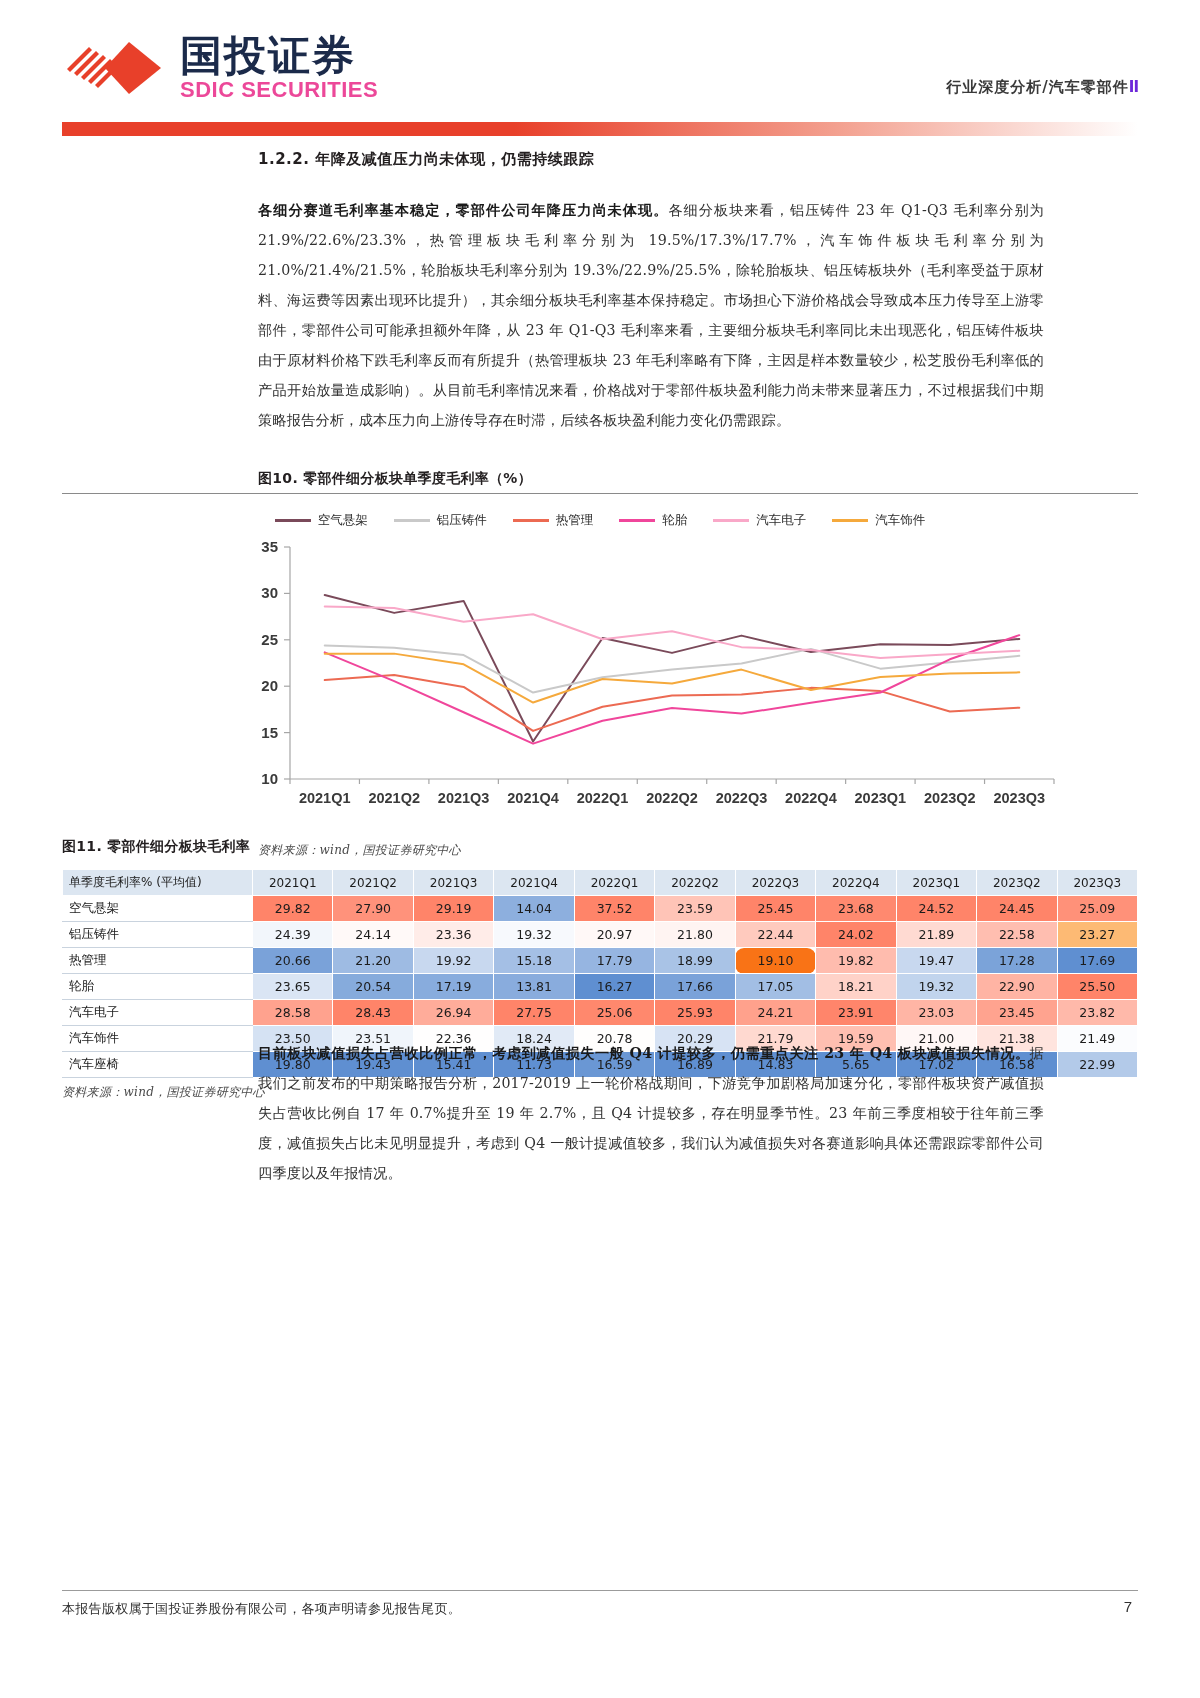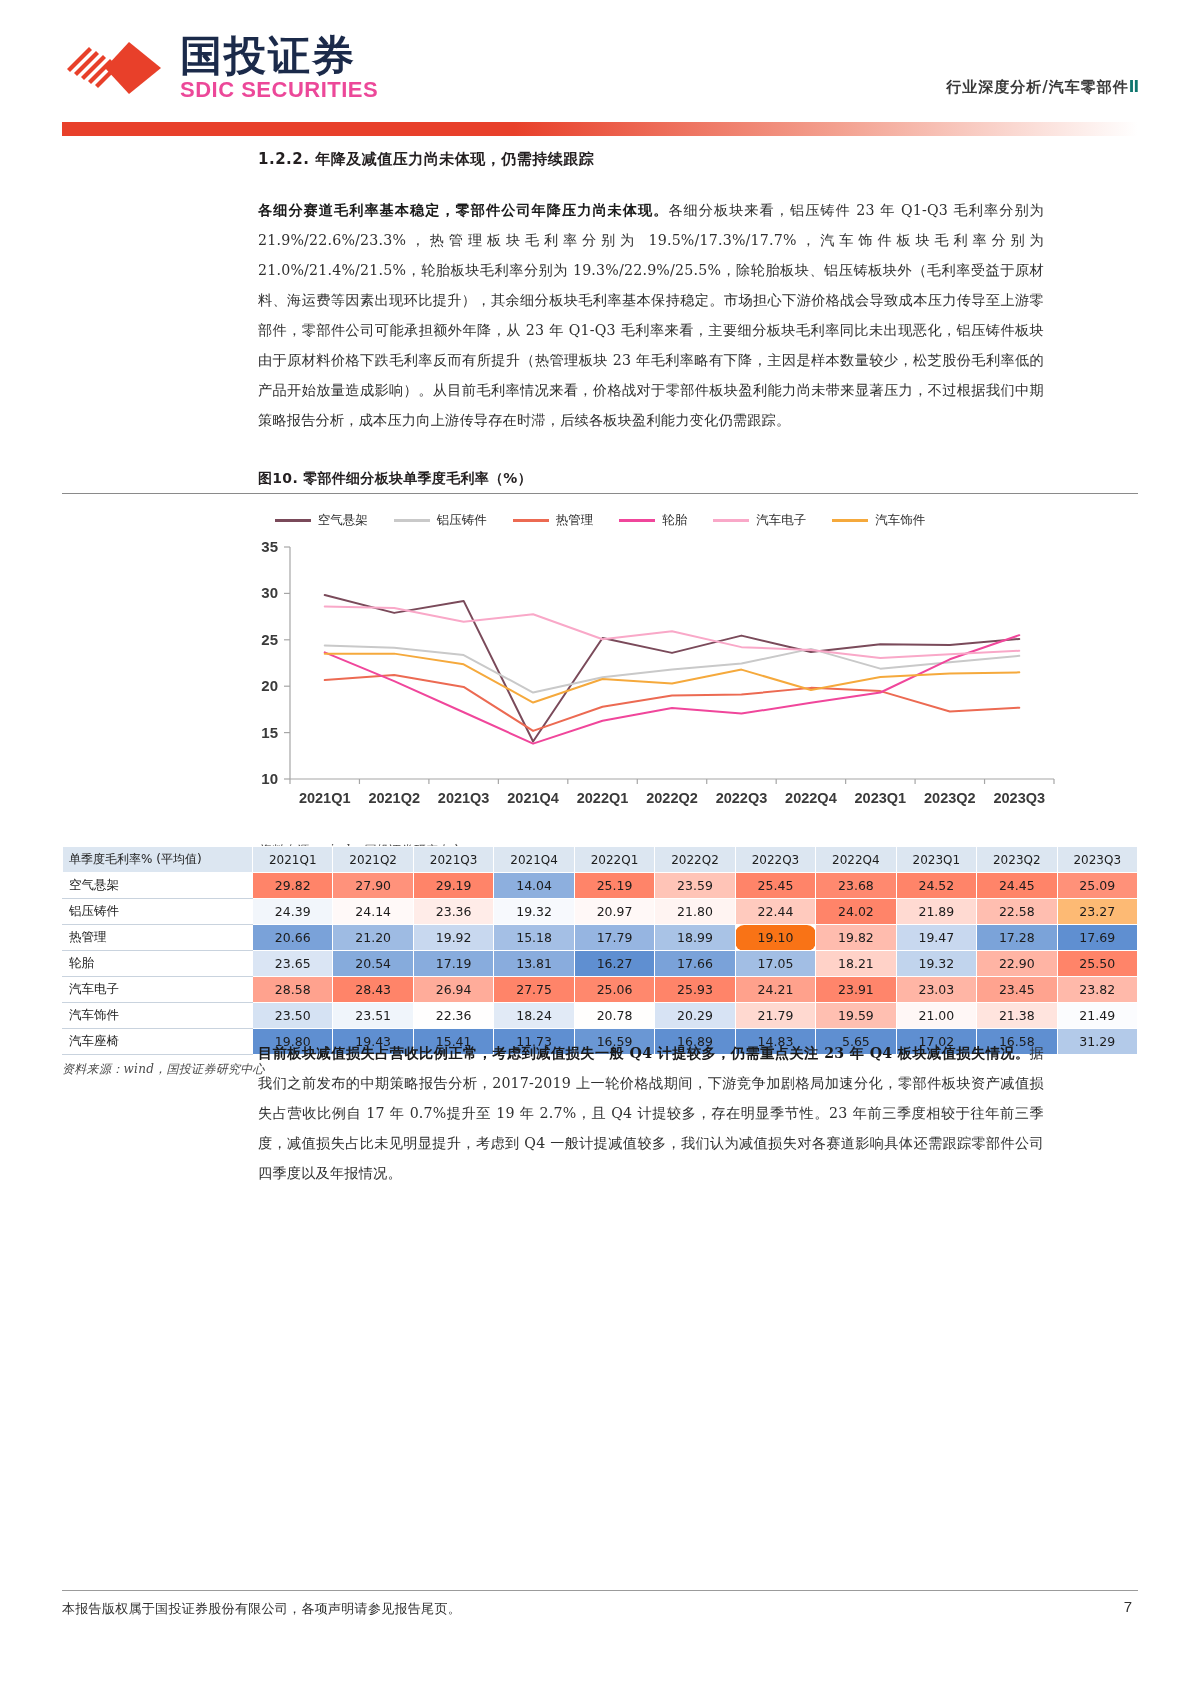--- a/index.html
+++ b/index.html
@@ -26,21 +26,21 @@
   .logo-text-en {
     font-family:"Liberation Sans", sans-serif;
     font-weight:bold; font-size:22px; color:#ec4899; letter-spacing:0.5px;
     line-height:24px;
   }
   .hdr-right {
     position:absolute; right:62px; top:78px;
     font-family:"DejaVu Sans", sans-serif;
     font-weight:bold; font-size:15px; color:#3a3a3a; letter-spacing:1px;
   }
-  .hdr-right .bars { color:#0f766e; letter-spacing:-1px; }
+  .hdr-right .bars { color:#6d28d9; letter-spacing:-1px; }
   .hdr-rule {
     position:absolute; left:62px; top:122px; width:1076px; height:14px;
     background:linear-gradient(to right,#e8402a 0%, #e8402a 42%, #f3a08f 72%, #ffffff 100%);
   }
 
   
   .content { position:absolute; left:258px; top:150px; width:786px; }
   h3.sec-title {
     font-family:"DejaVu Sans", sans-serif;
     font-size:15px; font-weight:bold; color:#231f20;
@@ -220,20 +220,21 @@
           <polyline points="262.72727272727275,145.0752 332.1818181818182,140.06400000000002 401.6363636363636,151.9424 471.0909090909091,195.9296 540.5454545454545,171.7088 610,160.57280000000003 679.4545454545455,159.55199999999996 748.9090909090909,152.8704 818.3636363636364,156.1184 887.8181818181819,176.44159999999997 957.2727272727273,172.63679999999997" fill="none" stroke="#ec6a52" stroke-width="2" stroke-linejoin="round" stroke-linecap="round"></polyline>
           <polyline points="262.72727272727275,117.32800000000002 332.1818181818182,146.18880000000001 401.6363636363636,177.27679999999998 471.0909090909091,208.6432 540.5454545454545,185.81440000000003 610,172.9152 679.4545454545455,178.576 748.9090909090909,167.81119999999999 818.3636363636364,157.5104 887.8181818181819,124.28800000000003 957.2727272727273,100.16" fill="none" stroke="#f0469b" stroke-width="2" stroke-linejoin="round" stroke-linecap="round"></polyline>
           <polyline points="262.72727272727275,71.5776 332.1818181818182,72.96960000000001 401.6363636363636,86.79679999999998 471.0909090909091,79.28 540.5454545454545,104.24320000000002 610,96.1696 679.4545454545455,112.13119999999999 748.9090909090909,114.9152 818.3636363636364,123.0816 887.8181818181819,119.18400000000001 957.2727272727273,115.75040000000001" fill="none" stroke="#f9a8c8" stroke-width="2" stroke-linejoin="round" stroke-linecap="round"></polyline>
           <polyline points="262.72727272727275,118.72 332.1818181818182,118.62719999999997 401.6363636363636,129.2992 471.0909090909091,167.53280000000004 540.5454545454545,143.9616 610,148.5088 679.4545454545455,134.5888 748.9090909090909,155.00480000000002 818.3636363636364,141.92000000000002 887.8181818181819,138.39360000000002 957.2727272727273,137.37279999999998" fill="none" stroke="#f5a93c" stroke-width="2" stroke-linejoin="round" stroke-linecap="round"></polyline>
         </svg>
     </div>
     <div class="fig-src">资料来源：wind，国投证券研究中心</div>
   </div>
 
   <div class="fig" id="fig11">
+    <div class="fig-title">图11. 零部件细分板块毛利率</div>
     <table class="heat" id="heat-table">
       <thead>
           <tr>
             <th class="first">单季度毛利率% (平均值)</th>
             <th>2021Q1</th>
             <th>2021Q2</th>
             <th>2021Q3</th>
             <th>2021Q4</th>
             <th>2022Q1</th>
             <th>2022Q2</th>
@@ -244,21 +245,21 @@
             <th>2023Q3</th>
           </tr>
         </thead>
       <tbody>
           <tr>
             <td class="rowlab">空气悬架</td>
             <td style="background: rgb(255, 132, 105);">29.82</td>
             <td style="background: rgb(255, 146, 123);">27.90</td>
             <td style="background: rgb(255, 132, 105);">29.19</td>
             <td style="background: rgb(141, 175, 222);">14.04</td>
-            <td style="background: rgb(255, 132, 105);">25.19</td>
+            <td style="background: rgb(255, 132, 105);">37.52</td>
             <td style="background: rgb(255, 196, 183);">23.59</td>
             <td style="background: rgb(255, 132, 105);">25.45</td>
             <td style="background: rgb(255, 137, 111);">23.68</td>
             <td style="background: rgb(255, 132, 105);">24.52</td>
             <td style="background: rgb(255, 132, 105);">24.45</td>
             <td style="background: rgb(255, 145, 121);">25.09</td>
           </tr>
           <tr>
             <td class="rowlab">铝压铸件</td>
             <td style="background: rgb(242, 246, 251);">24.39</td>
@@ -334,21 +335,21 @@
             <td style="background: rgb(95, 143, 209);">19.80</td>
             <td style="background: rgb(95, 143, 209);">19.43</td>
             <td style="background: rgb(95, 143, 209);">15.41</td>
             <td style="background: rgb(95, 143, 209);">11.73</td>
             <td style="background: rgb(106, 151, 212);">16.59</td>
             <td style="background: rgb(95, 143, 209);">16.89</td>
             <td style="background: rgb(95, 143, 209);">14.83</td>
             <td style="background: rgb(95, 143, 209);">5.65</td>
             <td style="background: rgb(95, 143, 209);">17.02</td>
             <td style="background: rgb(95, 143, 209);">16.58</td>
-            <td style="background: rgb(179, 202, 233);">31.29</td>
+            <td style="background: rgb(179, 202, 233);">22.99</td>
           </tr>
         </tbody>
     </table>
     <div class="fig-src">资料来源：wind，国投证券研究中心</div>
   </div>
 
   <div class="content" style="top:1038px;">
     <p class="para"><b>目前板块减值损失占营收比例正常，考虑到减值损失一般 Q4 计提较多，仍需重点关注 23 年 Q4 板块减值损失情况。</b><span>据我们之前发布的中期策略报告分析，2017-2019 上一轮价格战期间，下游竞争加剧格局加速分化，零部件板块资产减值损失占营收比例自 17 年 0.7%提升至 19 年 2.7%，且 Q4 计提较多，存在明显季节性。23 年前三季度相较于往年前三季度，减值损失占比未见明显提升，考虑到 Q4 一般计提减值较多，我们认为减值损失对各赛道影响具体还需跟踪零部件公司四季度以及年报情况。</span></p>
   </div>
 

